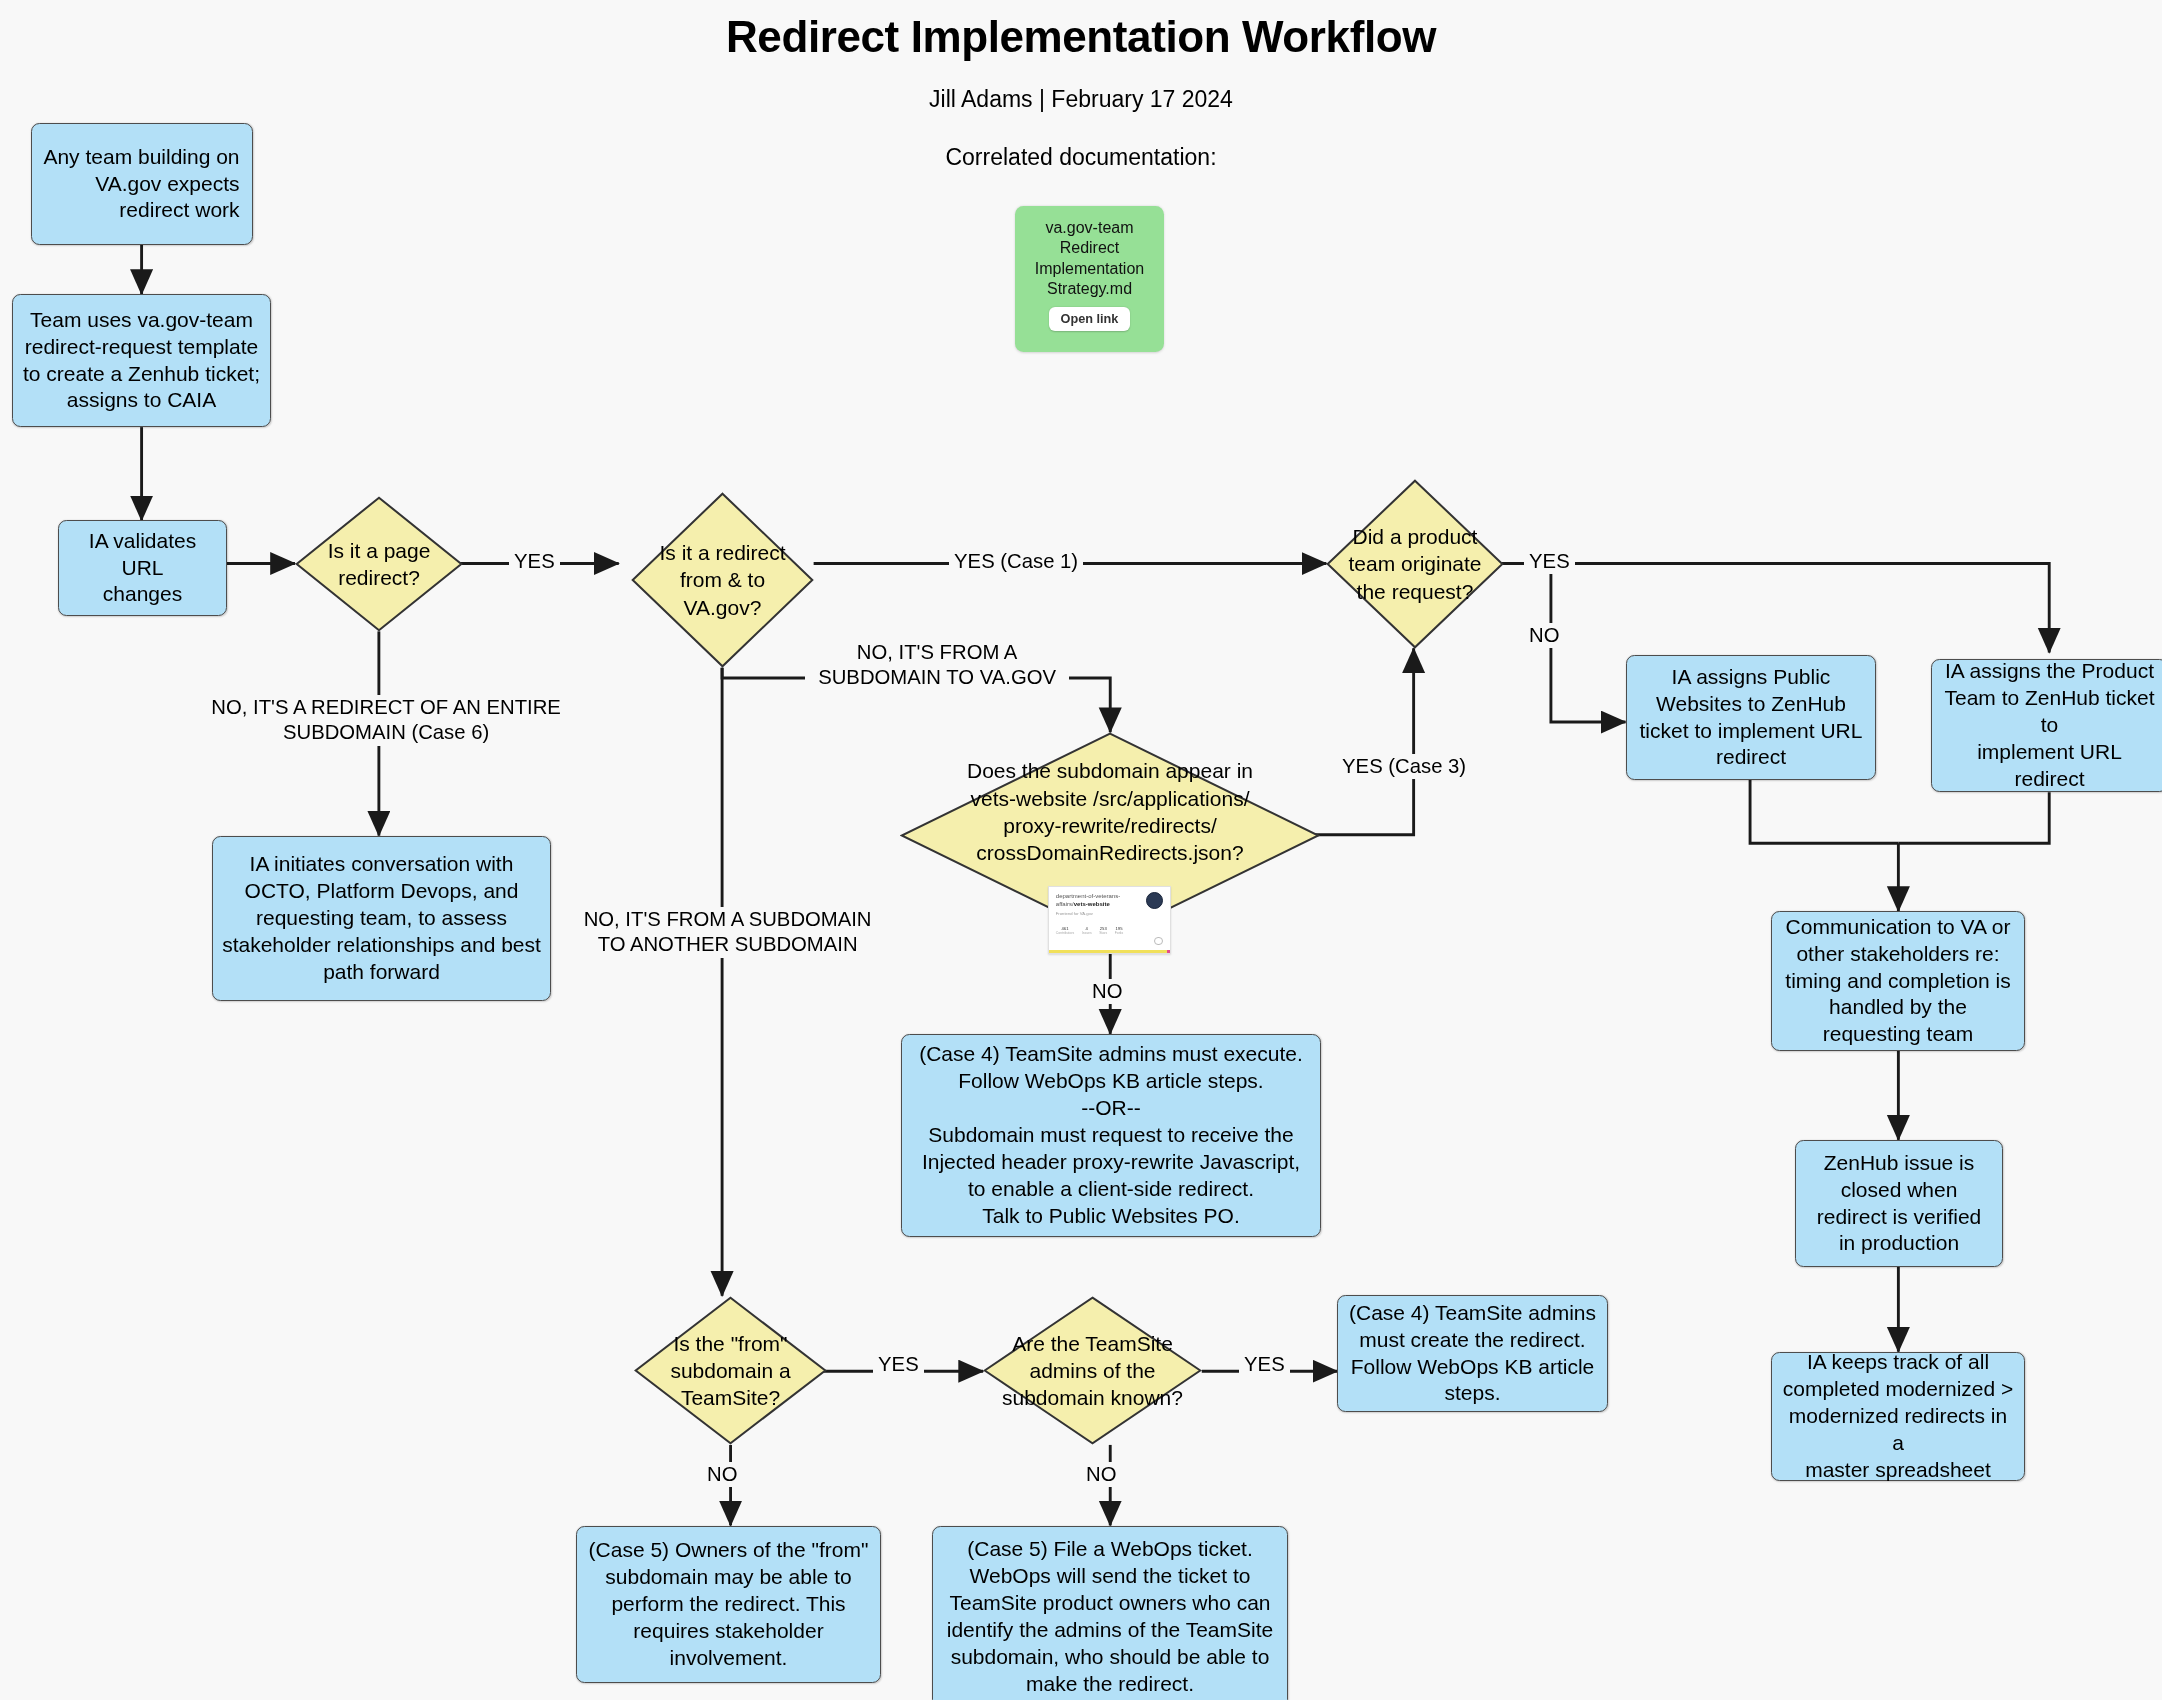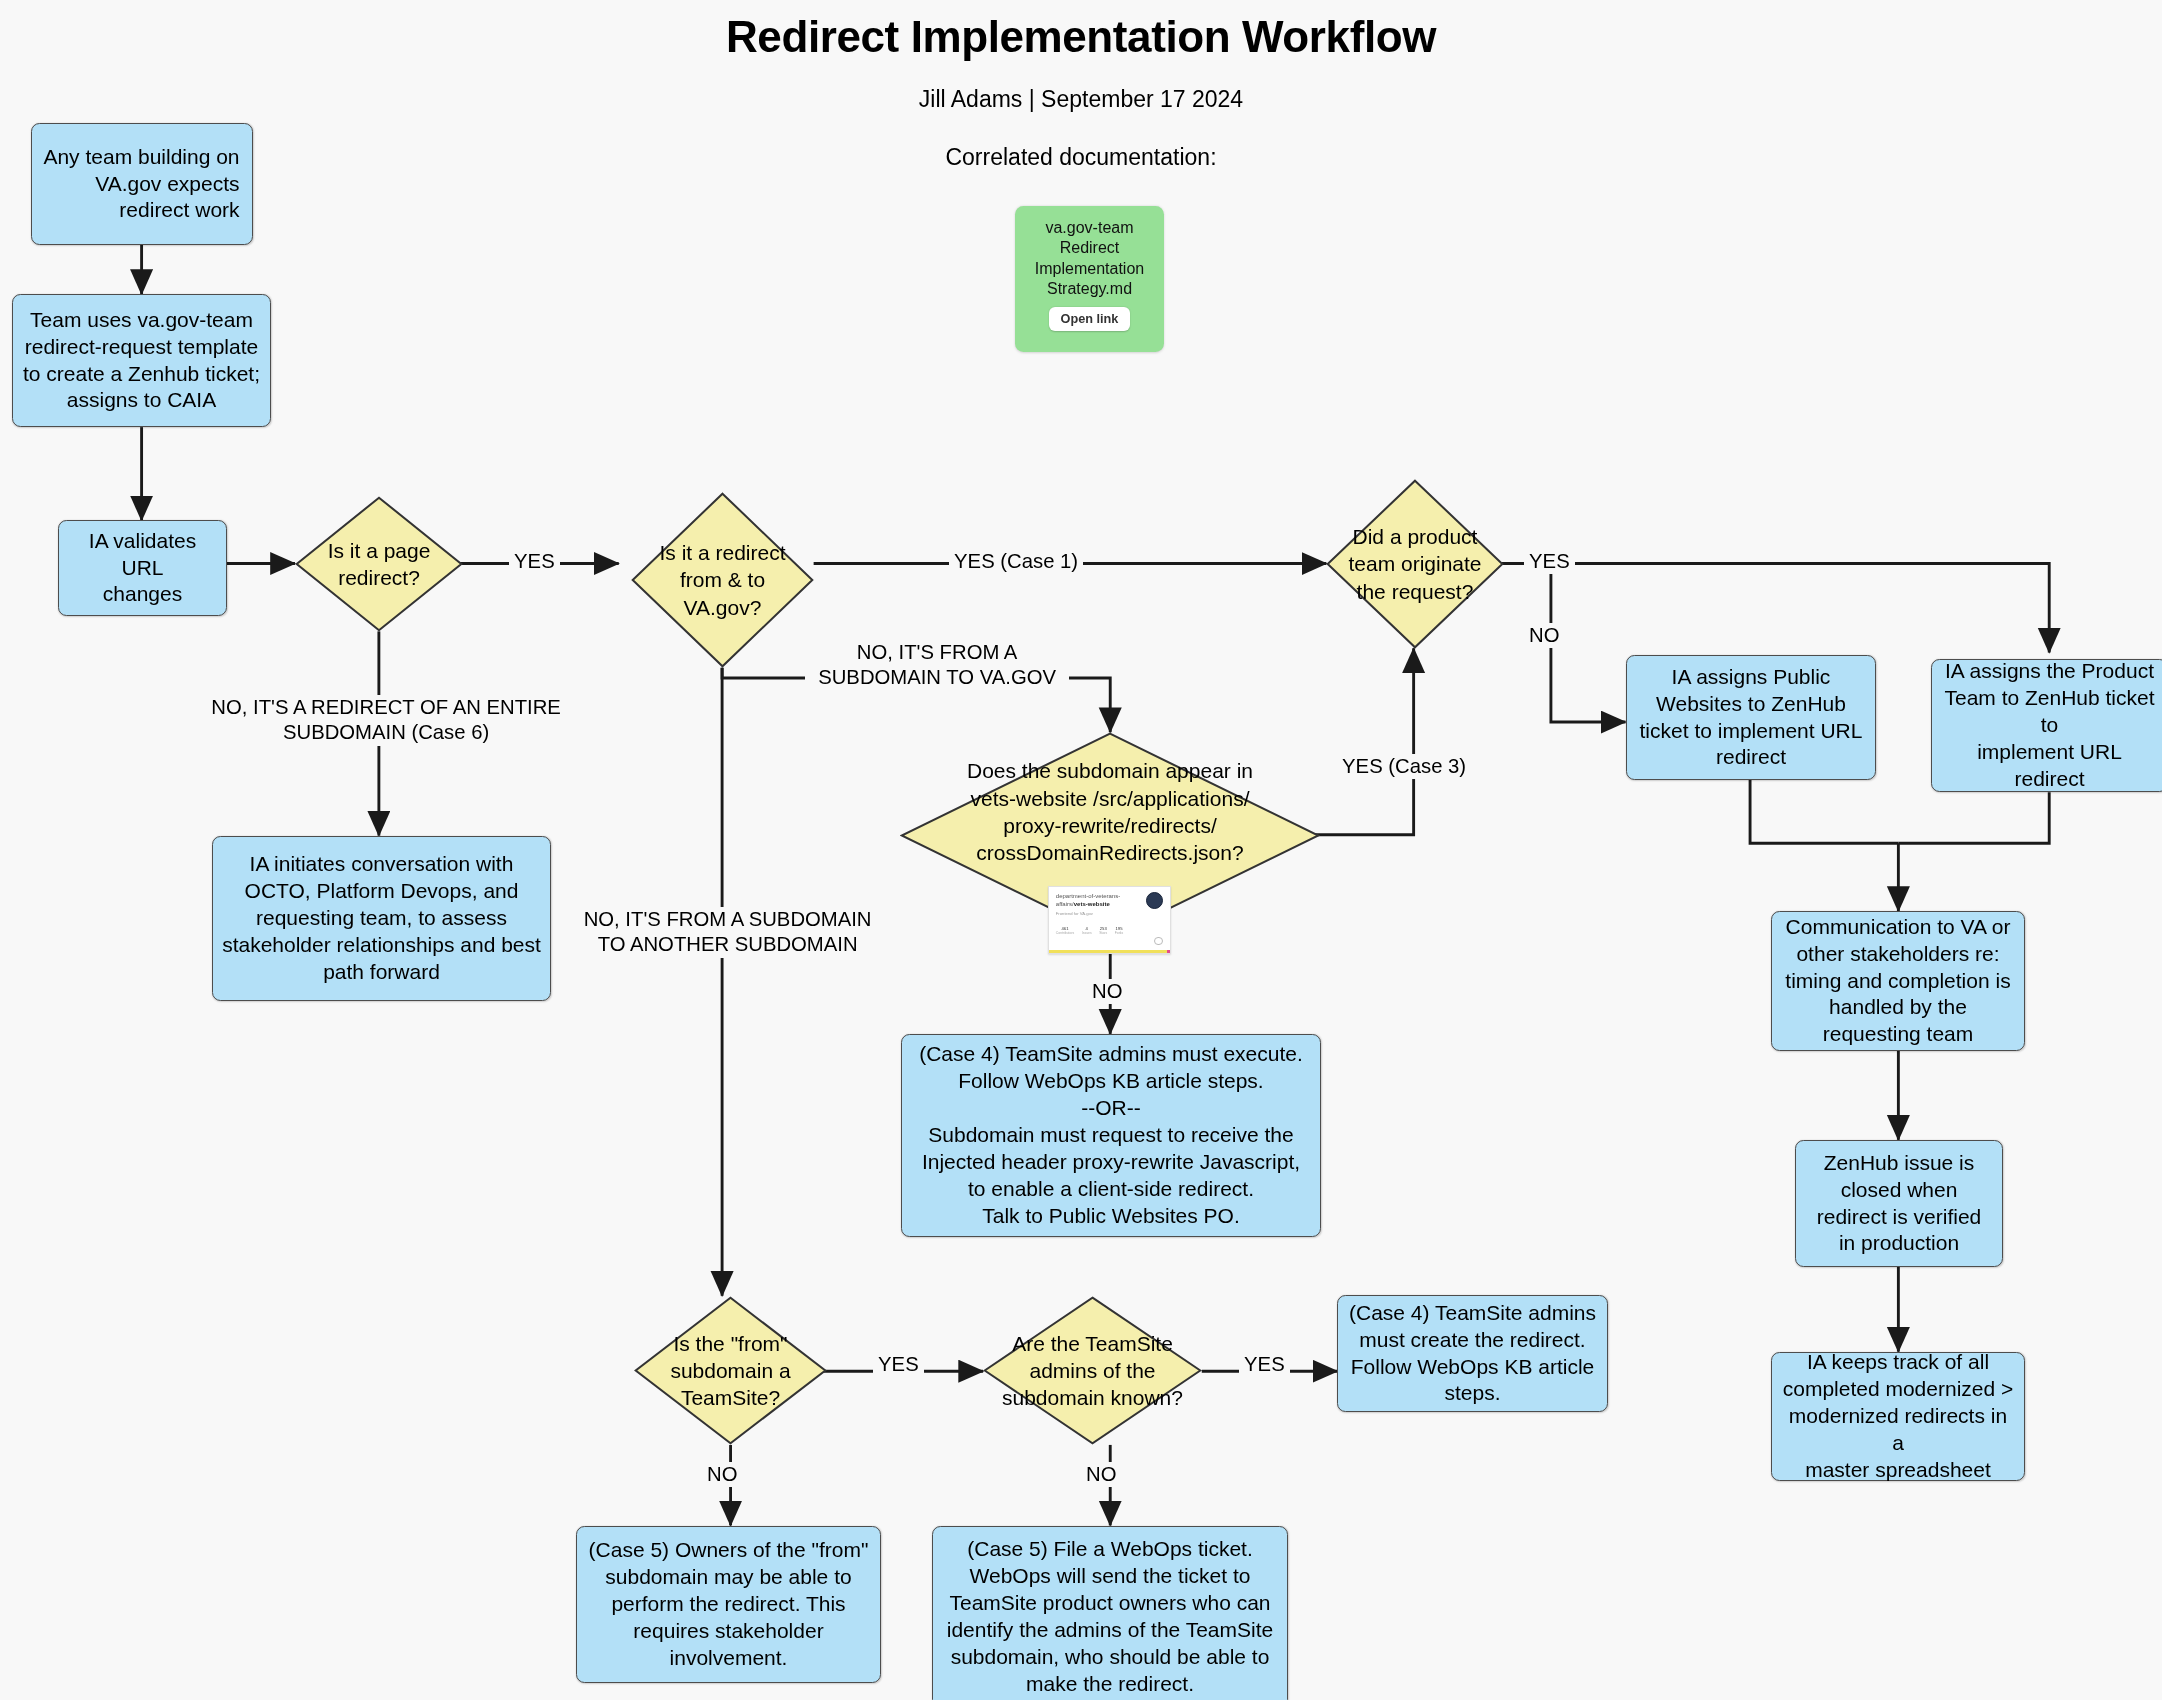--- a/index.html
+++ b/index.html
@@ -250,21 +250,21 @@
 
       <path d="M862,1705 L862,1800" marker-end="url(#arrow)"></path>
 
       <path d="M1418,1618 L1578,1618" marker-end="url(#arrow)"></path>
 
       <path d="M1310,1705 L1310,1800" marker-end="url(#arrow)"></path>
     </g>
   </svg>
 
   <div id="page-title" style="top:12px;">Redirect Implementation Workflow</div>
-  <div id="page-byline" style="top:86px;">Jill Adams | September 17 2024</div>
+  <div id="page-byline" style="top:86px;">Jill Adams | February 17 2024</div>
   <div id="doc-heading" style="top:144px;">Correlated documentation:</div>
 
   <div class="doc-card" style="left:1015px; top:206px; width:149px; height:146px;">
     <div class="doc-card-title">va.gov-team
 Redirect
 Implementation
 Strategy.md</div>
     <div class="doc-card-btn">Open link</div>
   </div>
 

